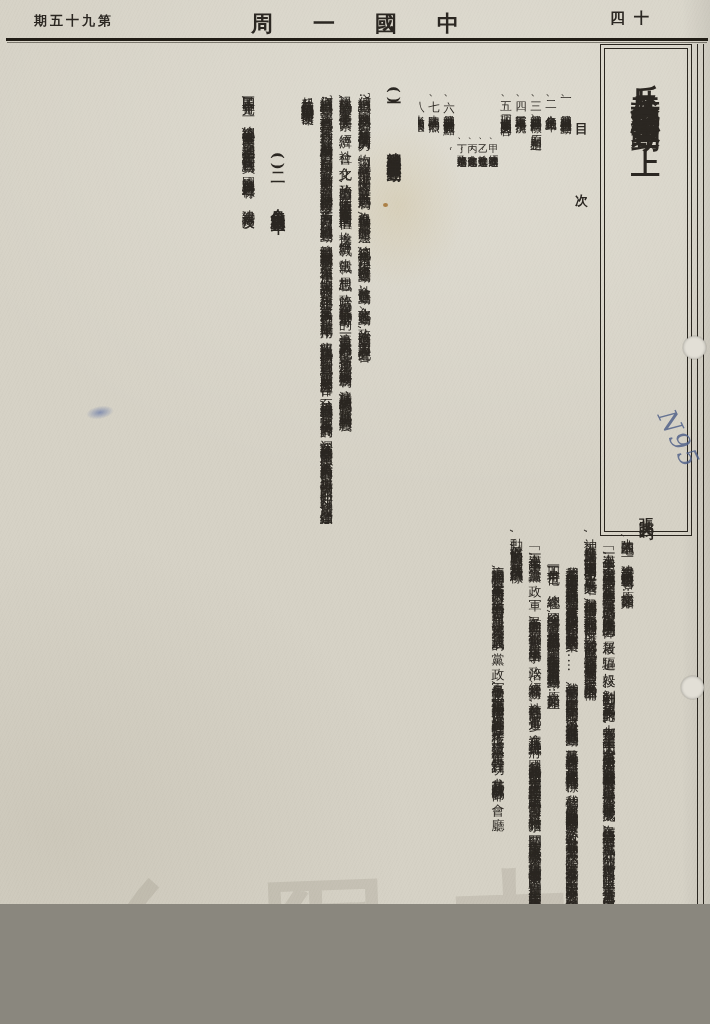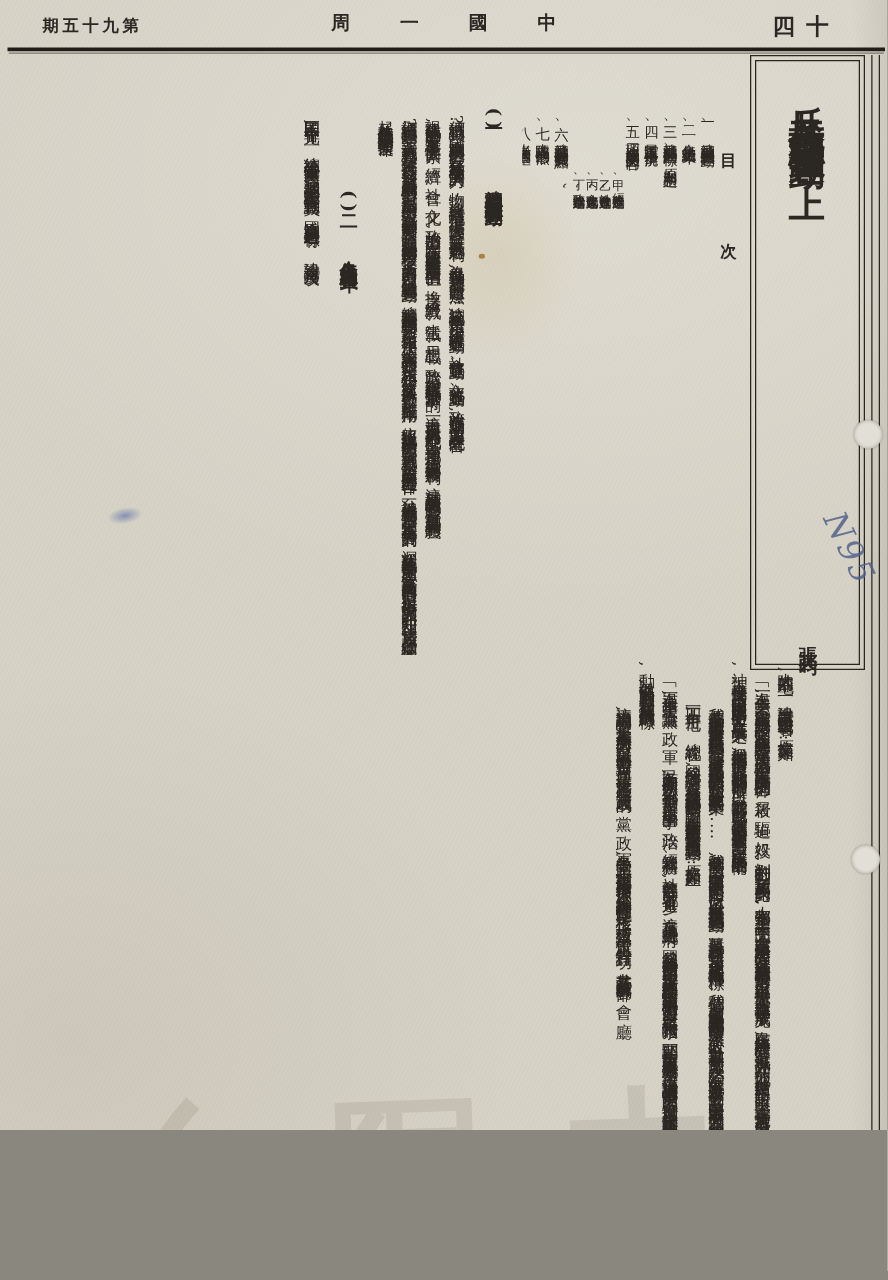--- a/index.html
+++ b/index.html
@@ -11,22 +11,22 @@
       radial-gradient(90px 110px at 398px 205px, rgba(175,140,55,.16), transparent 75%),
       linear-gradient(to right, transparent 96%, rgba(0,0,0,.07)),
       repeating-linear-gradient(115deg, rgba(0,0,0,.014) 0 1px, transparent 1px 3px),
       #d6d2c6;
     font-family:"DejaVu Serif", serif;
     color:#2b2722;
   }
   
   .hdr-issue{position:absolute; top:12px; left:34px; font-size:13px; letter-spacing:3px; font-weight:bold;}
   .hdr-mast{position:absolute; top:9px; left:50%; transform:translateX(-50%); padding-left:40px;
-            font-size:15px; font-weight:bold; letter-spacing:40px; white-space:nowrap;}
-  .hdr-page{position:absolute; top:9px; right:38px; font-size:18px; font-weight:bold; letter-spacing:9px;}
+            font-size:22px; font-weight:bold; letter-spacing:40px; white-space:nowrap;}
+  .hdr-page{position:absolute; top:9px; right:52px; font-size:15px; font-weight:bold; letter-spacing:9px;}
   .rule-top{position:absolute; top:38px; left:6px; right:2px; height:3px; background:#211d16;
             box-shadow:0 3px 0 -1px rgba(33,29,22,.5);}
   .edge-rule{position:absolute; top:44px; bottom:0; width:1.5px; background:#2a261f;}
   .edge-rule.a{right:6px;} .edge-rule.b{right:12px;}
   
   .tbox{position:absolute; left:600px; top:44px; width:90px; height:490px; border:1.5px solid #2a261f; background:rgba(0,0,0,0);}
   .tbox-inner{position:absolute; inset:3px; border:1px solid #2a261f;}
   .doc-title{position:absolute; top:12px; left:50%; transform:translateX(-50%);
              writing-mode:vertical-rl; text-orientation:mixed;
              font-size:29px; font-weight:bold; letter-spacing:5px; white-space:nowrap;}

